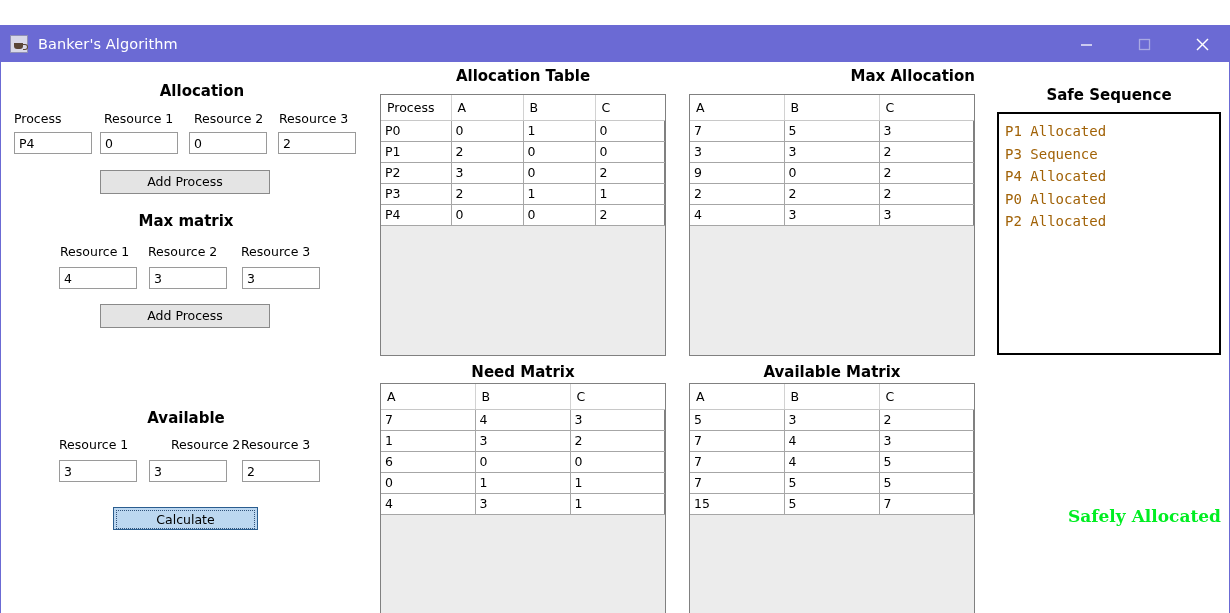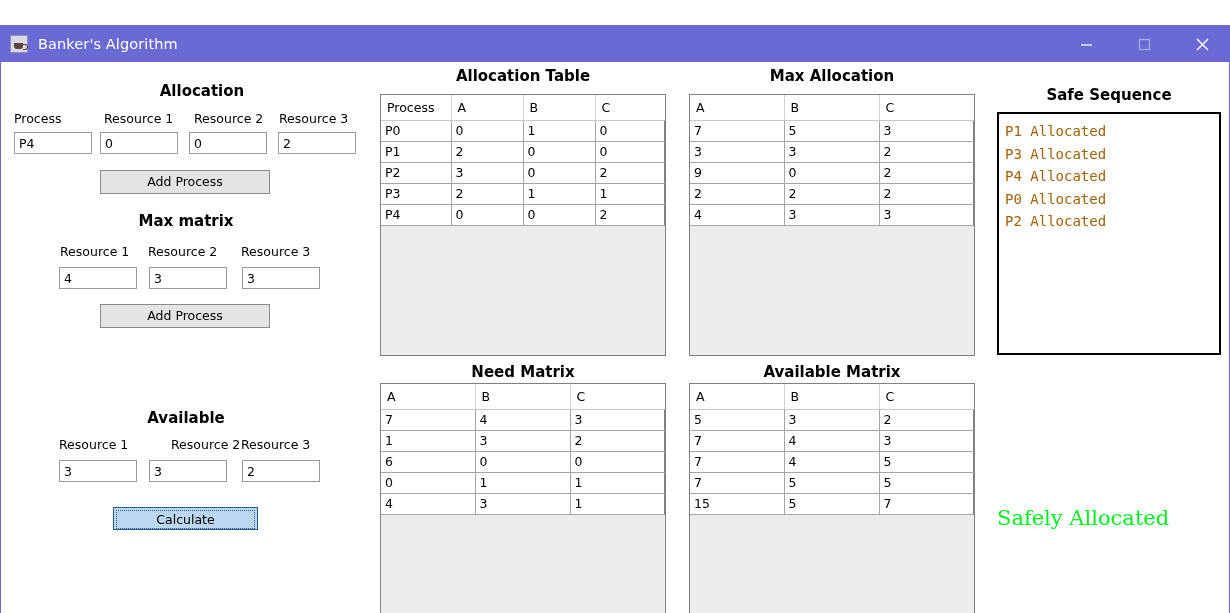--- a/index.html
+++ b/index.html
@@ -163,24 +163,24 @@
   #safeseq-box .sline {
     font-family: "DejaVu Sans Mono", "Liberation Mono", monospace;
     font-size: 14px;
     line-height: 22.5px;
     color: #a16207;
     white-space: pre;
   }
   #status-msg {
     position: absolute;
     font-family: "DejaVu Serif", "Liberation Serif", serif;
-    font-weight: normal;
-    font-size: 21px;
+    font-weight: bold;
+    font-size: 17px;
     white-space: nowrap;
-    text-align: left;
+    text-align: right;
   }
 </style>
 </head>
 <body>
 
 <div id="app">
 
   <div id="titlebar">
     <span class="tb-icon"></span>
     <span class="tb-title">Banker's Algorithm</span>
@@ -293,21 +293,21 @@
           <tr>
             <td>P4</td>
             <td>0</td>
             <td>0</td>
             <td>2</td>
           </tr>
         </tbody>
     </table>
   </div>
 
-  <div class="sec-title" style="left:688px;top:41px;width:286px;">Max Allocation</div>
+  <div class="sec-title" style="left:688px;top:41px;width:286px;text-align:right;">Max Allocation</div>
   <div class="tblwrap" style="left:688px;top:68px;width:286px;height:262px;">
     <table>
       <colgroup>
           <col style="width:94px">
           <col style="width:95px">
           <col>
         </colgroup>
       <thead>
           <tr id="max-head">
             <th>A</th>
@@ -431,21 +431,21 @@
             <td>5</td>
             <td>7</td>
           </tr>
         </tbody>
     </table>
   </div>
 
   <div class="sec-title" style="left:996px;top:60px;width:224px;">Safe Sequence</div>
   <div id="safeseq-box" style="left:996px;top:86px;width:224px;height:243px;">
       <div class="sline">P1 Allocated</div>
-      <div class="sline">P3 Allocated</div>
+      <div class="sline">P3 Sequence</div>
       <div class="sline">P4 Allocated</div>
       <div class="sline">P0 Allocated</div>
       <div class="sline">P2 Allocated</div>
     </div>
 
   <div id="status-msg" style="left: 996px; top: 480px; width: 224px; color: rgb(0, 238, 34);">Safely Allocated</div>
 
 </div>
 
 </body></html>

